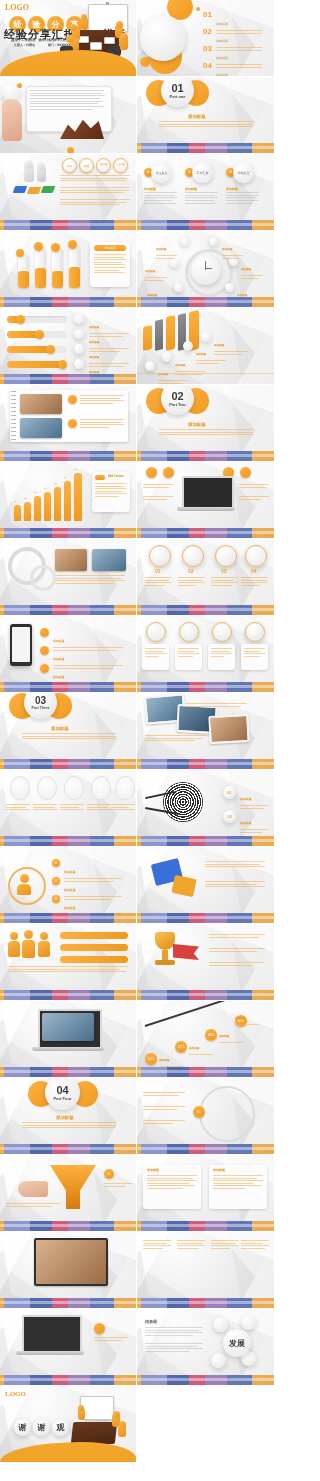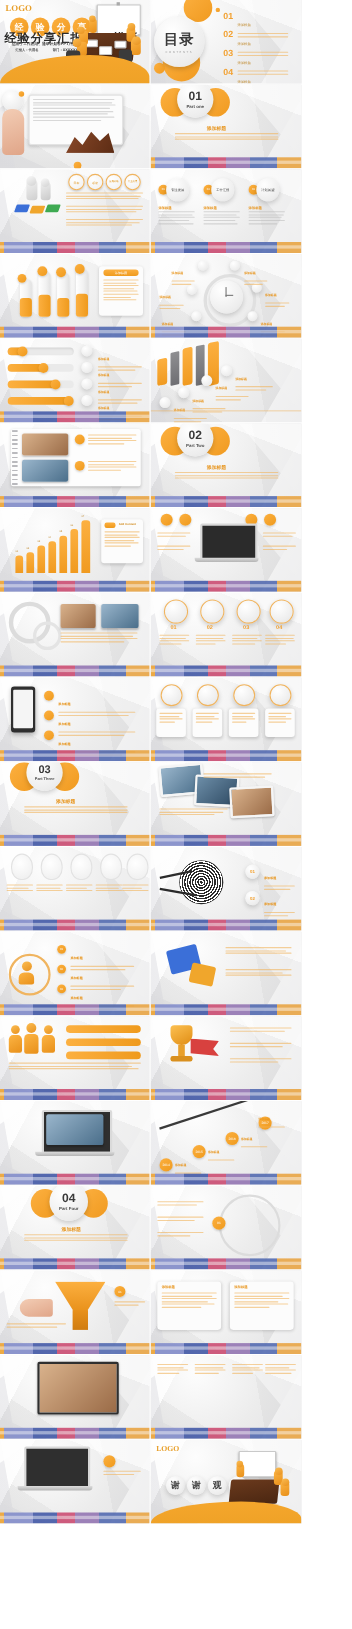--- a/index.html
+++ b/index.html
@@ -110,24 +110,20 @@
     <div class="waveO"></div>
   </div>
 
   <div class="slide">
     <div class="poly"></div>
     <div class="ocircle" style="left:30px;top:-6px;width:26px;height:26px;"></div>
     <div class="ocircle" style="left:11px;top:40px;width:34px;height:34px;"></div>
     <div class="ocircle" style="left:3px;top:57px;width:10px;height:10px;"></div>
     <div class="ocircle" style="left:59px;top:7px;width:4px;height:4px;"></div>
     <div class="wcircle" style="left:3px;top:15px;width:46px;height:46px;"></div>
-    <div class="cn" style="position:absolute;left:3px;top:15px;width:46px;height:46px;display:flex;flex-direction:column;align-items:center;justify-content:center;">
-      <span style="font-size:13px;font-weight:bold;color:#3a3a3a;letter-spacing:1px;">目录</span>
-      <span style="font-size:2.5px;color:#a0a0a0;letter-spacing:1.4px;margin-top:1px;">CONTENTS</span>
-    </div>
     <div style="position:absolute;left:66px;top:10px;display:flex;gap:4px;align-items:flex-start;">
       <span class="num" style="font-size:8px;">01</span>
       <span style="display:block;margin-top:1px;">
         <span class="tinytxt">添加标题</span>
         <span class="lines" style="position:static;display:block;width:46px;margin-top:1px;">
             <i></i>
             <i></i>
           </span>
       </span>
     </div>
@@ -1064,20 +1060,46 @@
     <div class="lines" style="left:94px;top:28px;width:34px;">
         <i style="width:34px"></i>
         <i style="width:28px"></i>
       </div>
     <div class="fbar">
         <span class="fbar2"></span>
       </div>
   <div class="fnav"></div>
     </div>
 
+  <div class="slide">
+    <div class="poly"></div>
+    <div class="cn" style="position:absolute;left:8px;top:10px;font-size:4px;font-weight:bold;color:#4a4a4a;">结束语</div>
+    <div class="textblock" style="left:8px;top:18px;width:58px;">
+        <i style="width:58px"></i>
+        <i style="width:54px"></i>
+        <i style="width:58px"></i>
+        <i style="width:48px"></i>
+      </div>
+    <div class="textblock" style="left:8px;top:34px;width:58px;">
+        <i style="width:58px"></i>
+        <i style="width:52px"></i>
+        <i style="width:58px"></i>
+        <i style="width:44px"></i>
+      </div>
+    <div class="wcircle" style="left:76px;top:8px;width:15px;height:15px;"></div>
+    <div class="wcircle" style="left:104px;top:6px;width:15px;height:15px;"></div>
+    <div class="wcircle" style="left:74px;top:44px;width:15px;height:15px;"></div>
+    <div class="wcircle" style="left:104px;top:42px;width:15px;height:15px;"></div>
+    <div class="wcircle" style="left:86px;top:20px;width:28px;height:28px;"></div>
+    <div class="cn" style="position:absolute;left:86px;top:20px;width:28px;height:28px;display:flex;align-items:center;justify-content:center;font-size:8px;font-weight:bold;color:#3a3a3a;">发展</div>
+    <div class="fbar">
+        <span class="fbar2"></span>
+      </div>
+  <div class="fnav"></div>
+    </div>
 
   <div class="slide">
     <div class="poly"></div>
     <div class="logo" style="left:5px;top:4px;font-size:7px;">LOGO</div>
     <div class="screen" style="left:80px;top:10px;width:32px;height:22px;"></div>
     <div class="wcircle" style="left:14px;top:33px;width:17px;height:17px;"></div>
     <div class="wcircle" style="left:33px;top:33px;width:17px;height:17px;"></div>
     <div class="wcircle" style="left:52px;top:33px;width:17px;height:17px;"></div>
     <div class="wcircle" style="left:71px;top:33px;width:17px;height:17px;"></div>
     <div class="cn" style="position:absolute;left:14px;top:33px;width:17px;height:17px;display:flex;align-items:center;justify-content:center;font-size:8px;font-weight:bold;color:#3a3a3a;">谢</div>

